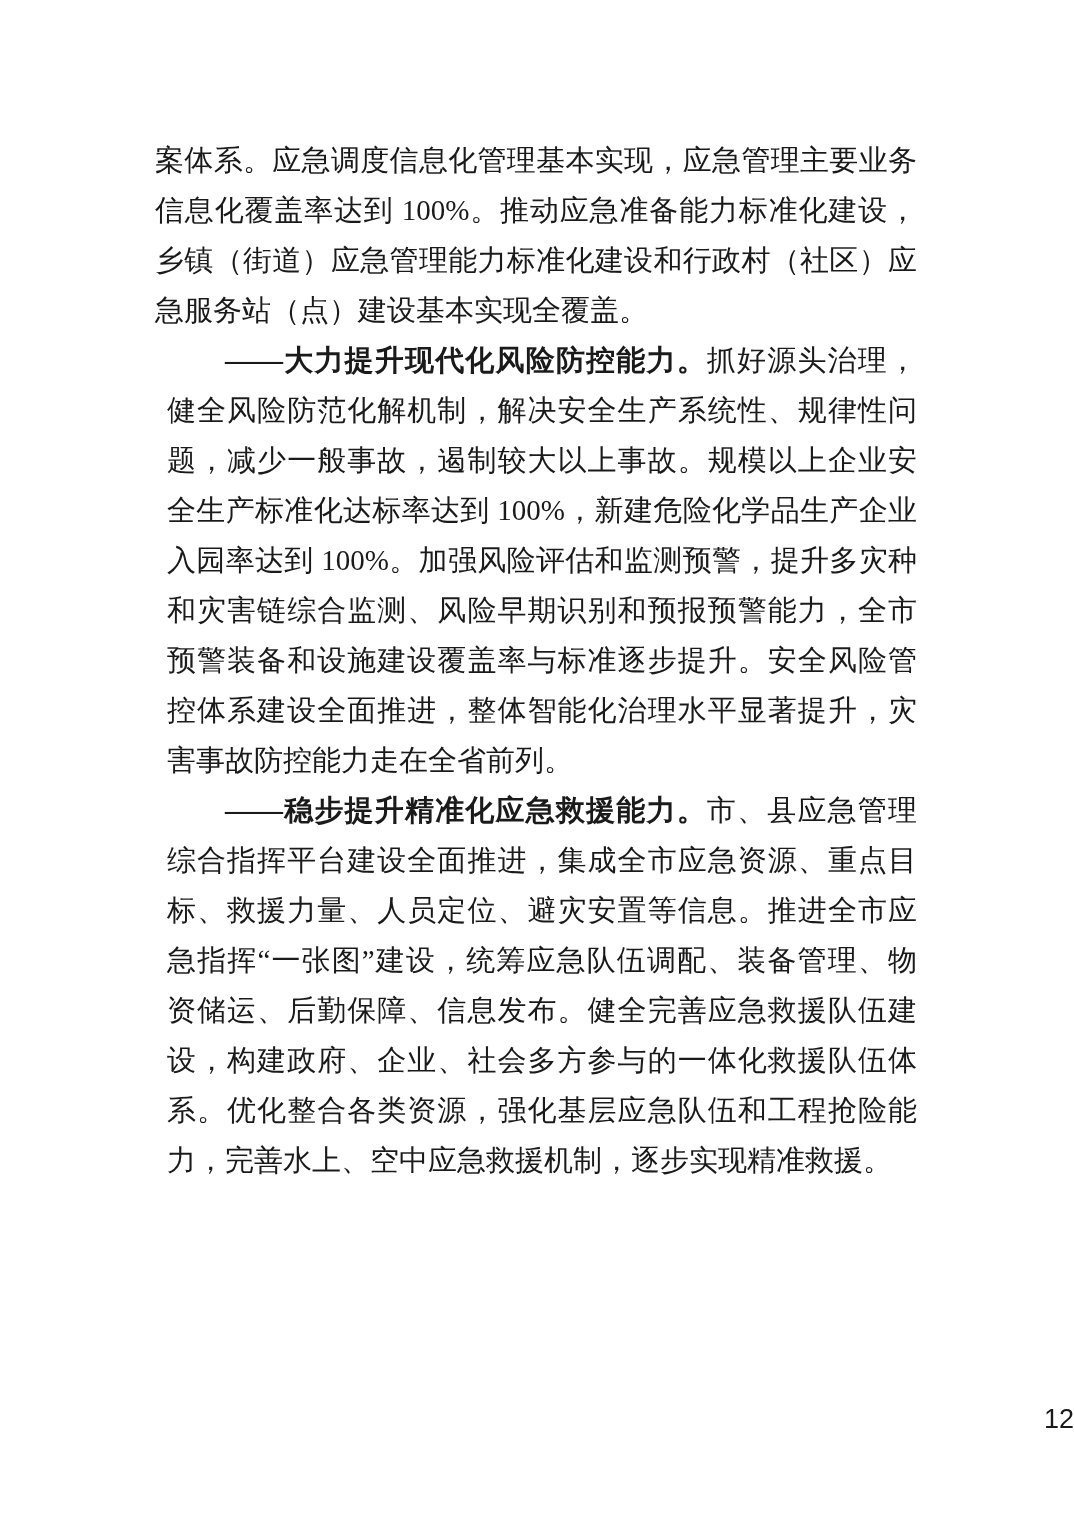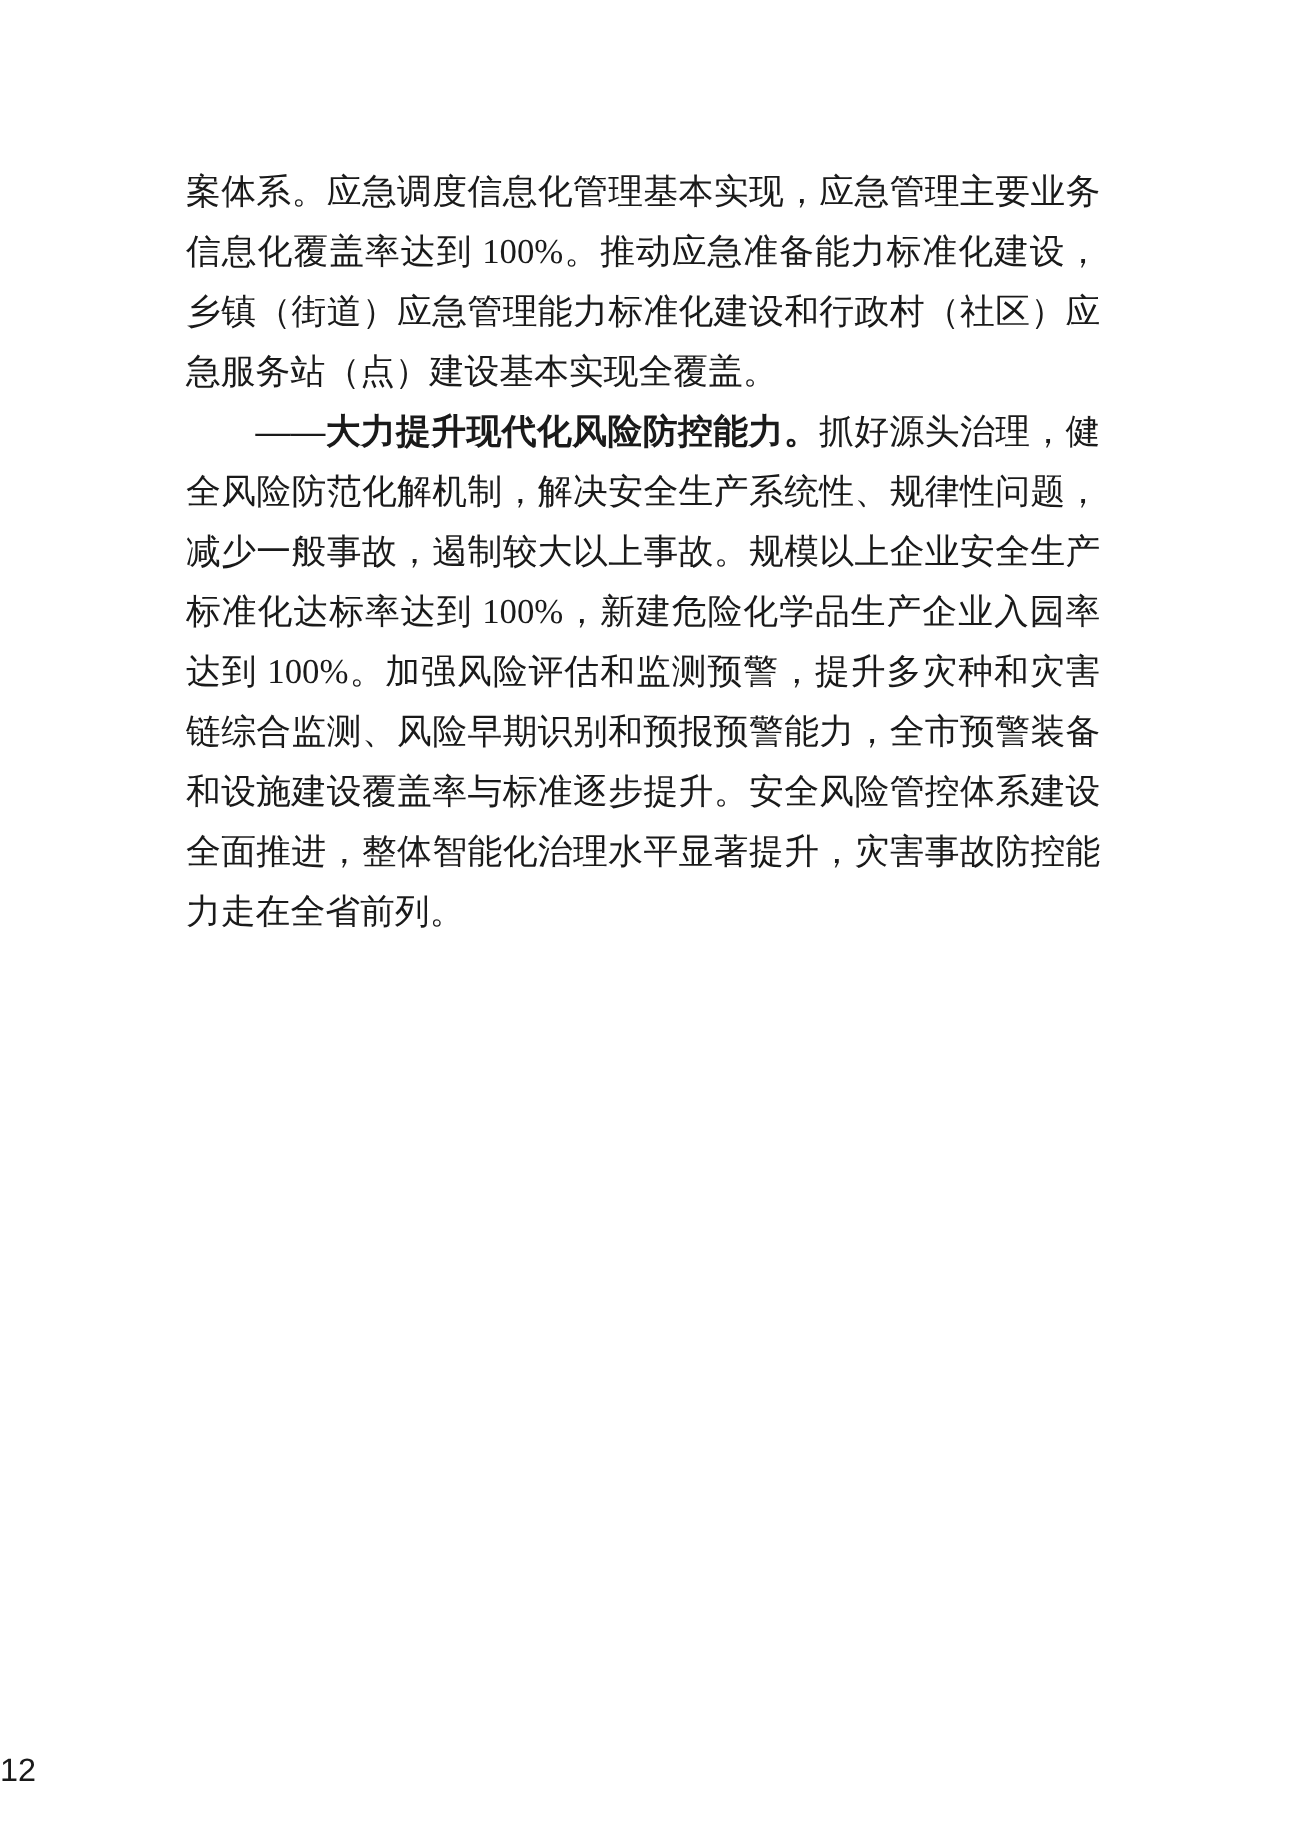--- a/index.html
+++ b/index.html
@@ -30,45 +30,47 @@
     line-height: 50px;
     text-align: justify;
     letter-spacing: 0;
   }
   .para {
     margin: 0;
     padding: 0;
   }
   .para--indent {
     text-indent: 2em;
+    margin-left: 12px;
   }
   .lead {
     font-weight: 700;
   }
   .footer {
     position: absolute;
     left: 0;
-    top: 1460px;
+    top: 1404px;
     width: 100%;
-    text-align: left;
+    text-align: right;
     font-family: "Liberation Sans", sans-serif;
     font-size: 27px;
     color: #1a1a1a;
   }
 </style>
 </head>
 <body style="background: rgb(255, 255, 255);">
 
 <div class="page">
 
   <div class="content" style="color: rgb(26, 26, 26);">
 
     <p class="para"><span>案体系。应急调度信息化管理基本实现，应急管理主要业务信息化覆盖率达到 100%。推动应急准备能力标准化建设，乡镇（街道）应急管理能力标准化建设和行政村（社区）应急服务站（点）建设基本实现全覆盖。</span></p>
 
     <p class="para para--indent"><span class="lead">——大力提升现代化风险防控能力。</span><span>抓好源头治理，健全风险防范化解机制，解决安全生产系统性、规律性问题，减少一般事故，遏制较大以上事故。规模以上企业安全生产标准化达标率达到 100%，新建危险化学品生产企业入园率达到 100%。加强风险评估和监测预警，提升多灾种和灾害链综合监测、风险早期识别和预报预警能力，全市预警装备和设施建设覆盖率与标准逐步提升。安全风险管控体系建设全面推进，整体智能化治理水平显著提升，灾害事故防控能力走在全省前列。</span></p>
 
+    <p class="para para--indent"><span class="lead">——稳步提升精准化应急救援能力。</span><span>市、县应急管理综合指挥平台建设全面推进，集成全市应急资源、重点目标、救援力量、人员定位、避灾安置等信息。推进全市应急指挥“一张图”建设，统筹应急队伍调配、装备管理、物资储运、后勤保障、信息发布。健全完善应急救援队伍建设，构建政府、企业、社会多方参与的一体化救援队伍体系。优化整合各类资源，强化基层应急队伍和工程抢险能力，完善水上、空中应急救援机制，逐步实现精准救援。</span></p>
 
 
   </div>
 
   <div class="footer" style="color: rgb(26, 26, 26);">12</div>
 
 </div>
 
 </body></html>

